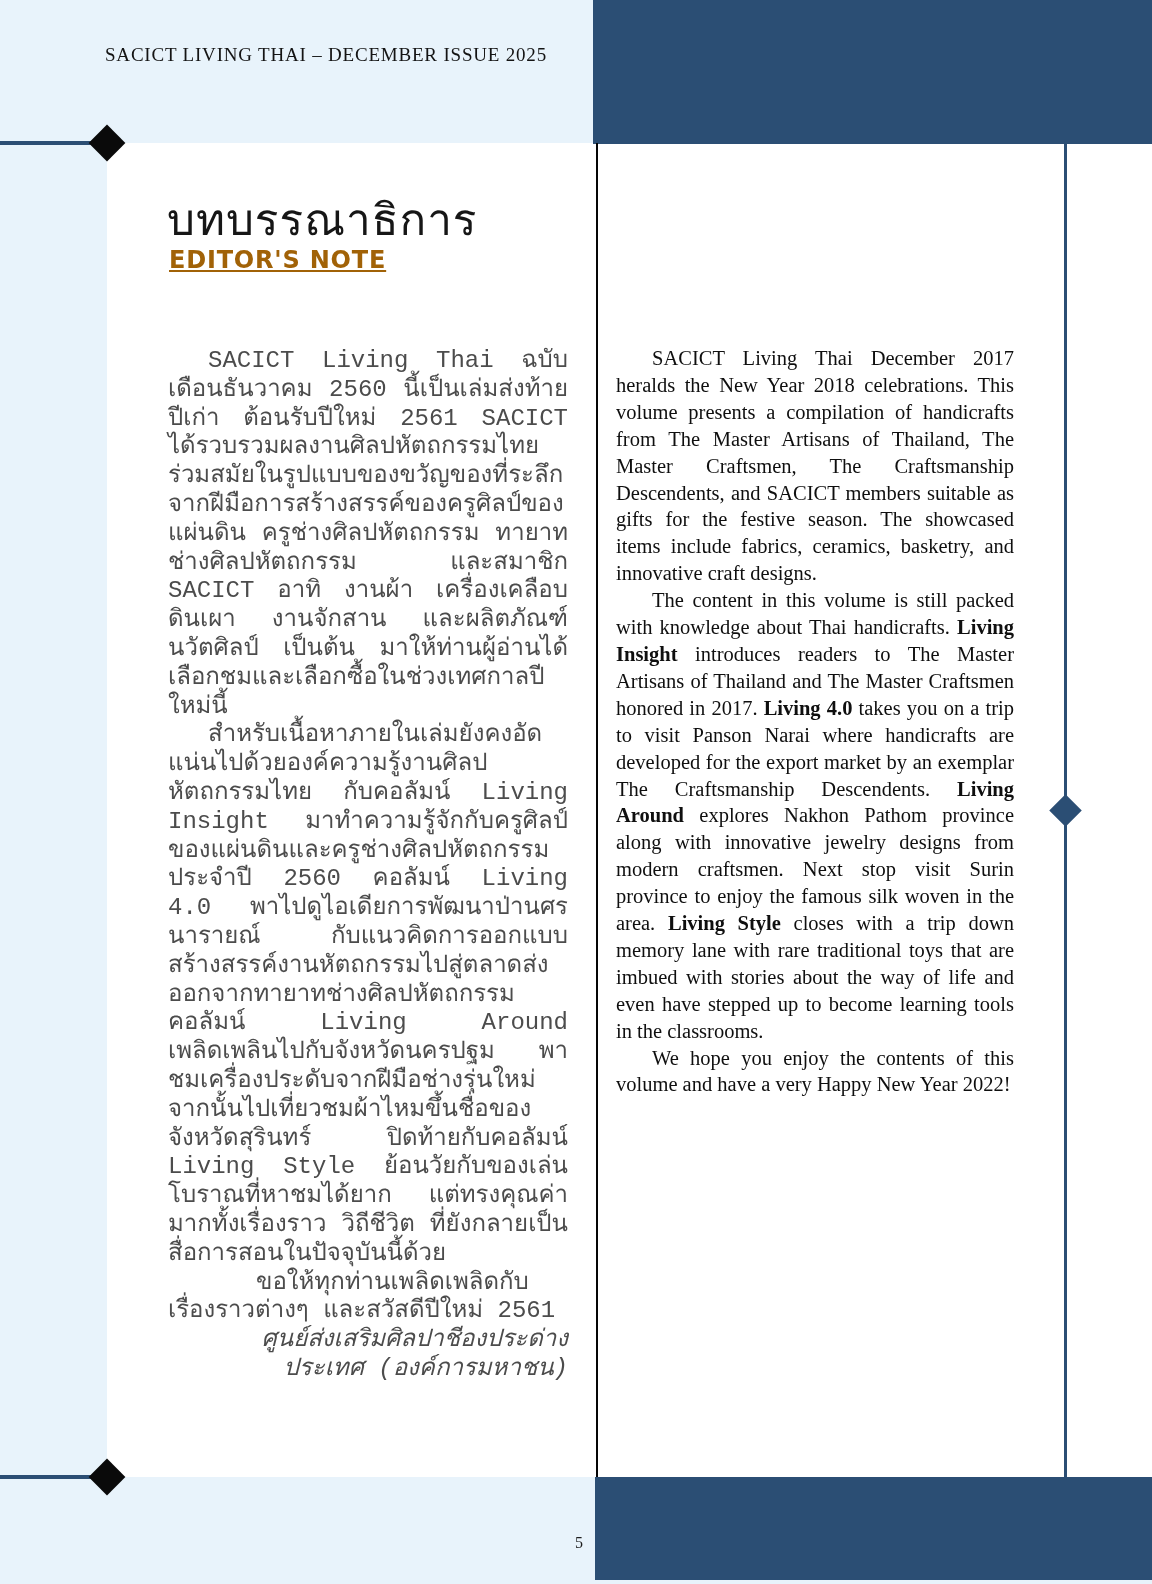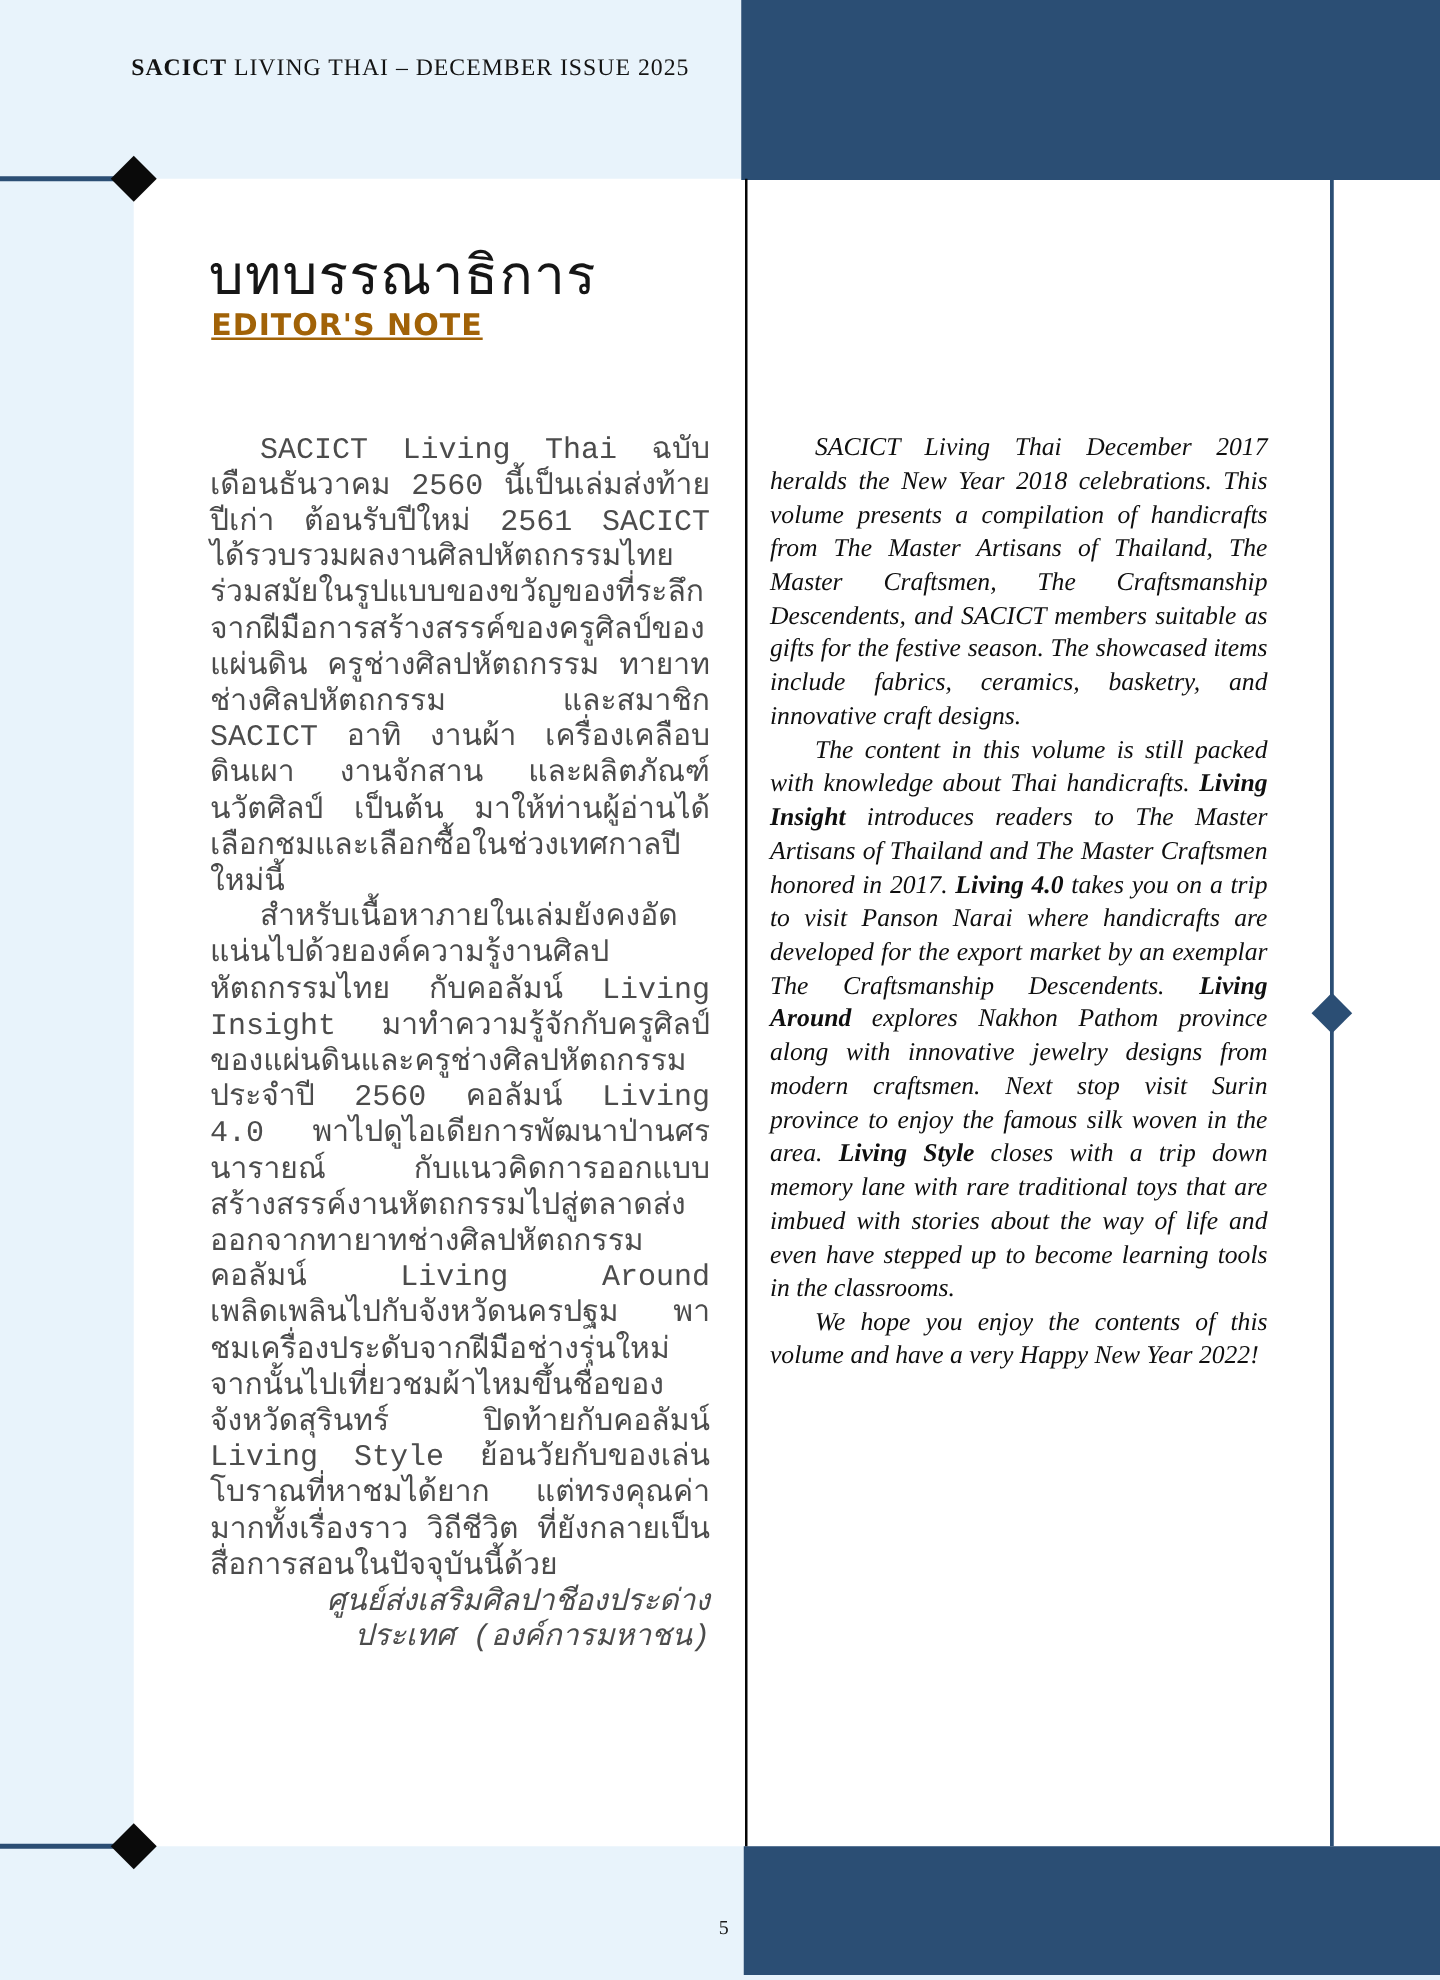--- a/index.html
+++ b/index.html
@@ -22,21 +22,21 @@
   .diamond.blue  { width:23px; height:23px; background:#2b4e74; }
   .diamond.d-top { left:94px; top:130px; }
   .diamond.d-bottom { left:94px; top:1464px; }
   .diamond.d-right { left:1054px; top:799px; }
 
   
   .page-header {
     position:absolute; left:105px; top:44px;
     font-size:19px; letter-spacing:0.8px; color:#141414; white-space:nowrap;
   }
-  .page-header .brand { font-weight:bold; }
+  .page-header .brand { font-weight:normal; }
 
   
   .thai-title {
     position:absolute; left:167px; top:184px;
     font-family:"DejaVu Sans", sans-serif;
     font-size:44px; font-weight:normal; color:#161616; letter-spacing:1px;
   }
   .editors-note {
     position:absolute; left:169px; top:246px;
     font-family:"DejaVu Sans", sans-serif;
@@ -54,21 +54,21 @@
   .thai-signature {
     margin-top:27px; font-style:italic; text-align:right; text-indent:0;
     color:#4c4c4c;
   }
 
   
   .english-body {
     position:absolute; left:616px; top:345px; width:398px;
     font-size:20.5px; line-height:26.9px; color:#0f0f0f; text-align:justify;
   }
-  .english-body p { margin:0; text-indent:36px;font-style:italic; }
+  .english-body p { margin:0; text-indent:36px; }
   .english-body .bold { font-weight:bold; }
   .english-signature {
     margin-top:27px; font-style:italic; text-align:left; text-indent:30px;
     line-height:27px;
   }
 
   .page-number {
     position:absolute; left:566px; top:1534px; width:26px; text-align:center;
     font-size:16px; color:#1d1d1d;
   }
@@ -92,20 +92,21 @@
   <div class="page-header">
     <span class="brand">SACICT</span><span> LIVING THAI – DECEMBER ISSUE 2025</span>
   </div>
 
   <div class="thai-title">บทบรรณาธิการ</div>
   <div class="editors-note">EDITOR'S NOTE</div>
 
   <div class="thai-body">
     <p>SACICT Living Thai ฉบับเดือนธันวาคม 2560 นี้เป็นเล่มส่งท้ายปีเก่า ต้อนรับปีใหม่ 2561 SACICT ได้รวบรวมผลงานศิลปหัตถกรรมไทยร่วมสมัยในรูปแบบของขวัญของที่ระลึก จากฝีมือการสร้างสรรค์ของครูศิลป์ของแผ่นดิน ครูช่างศิลปหัตถกรรม ทายาทช่างศิลปหัตถกรรม และสมาชิก SACICT อาทิ งานผ้า เครื่องเคลือบดินเผา งานจักสาน และผลิตภัณฑ์นวัตศิลป์ เป็นต้น มาให้ท่านผู้อ่านได้เลือกชมและเลือกซื้อในช่วงเทศกาลปีใหม่นี้</p>
     <p>สำหรับเนื้อหาภายในเล่มยังคงอัดแน่นไปด้วยองค์ความรู้งานศิลปหัตถกรรมไทย กับคอลัมน์ Living Insight มาทำความรู้จักกับครูศิลป์ของแผ่นดินและครูช่างศิลปหัตถกรรม ประจำปี 2560 คอลัมน์ Living 4.0 พาไปดูไอเดียการพัฒนาป่านศรนารายณ์ กับแนวคิดการออกแบบสร้างสรรค์งานหัตถกรรมไปสู่ตลาดส่งออกจากทายาทช่างศิลปหัตถกรรม คอลัมน์ Living Around เพลิดเพลินไปกับจังหวัดนครปฐม พาชมเครื่องประดับจากฝีมือช่างรุ่นใหม่ จากนั้นไปเที่ยวชมผ้าไหมขึ้นชื่อของจังหวัดสุรินทร์ ปิดท้ายกับคอลัมน์ Living Style ย้อนวัยกับของเล่นโบราณที่หาชมได้ยาก แต่ทรงคุณค่ามากทั้งเรื่องราว วิถีชีวิต ที่ยังกลายเป็นสื่อการสอนในปัจจุบันนี้ด้วย</p>
+    <p class="deep-indent">ขอให้ทุกท่านเพลิดเพลิดกับเรื่องราวต่างๆ และสวัสดีปีใหม่ 2561</p>
     <p class="thai-signature">ศูนย์ส่งเสริมศิลปาชีองประด่างประเทศ (องค์การมหาชน)</p>
   </div>
 
   <div class="english-body">
     <p>SACICT Living Thai December 2017 heralds the New Year 2018 celebrations. This volume presents a compilation of handicrafts from The Master Artisans of Thailand, The Master Craftsmen, The Craftsmanship Descendents, and SACICT members suitable as gifts for the festive season. The showcased items include fabrics, ceramics, basketry, and innovative craft designs.</p>
     <p><span>The content in this volume is still packed with knowledge about Thai handicrafts. </span><span class="bold">Living Insight</span><span> introduces readers to The Master Artisans of Thailand and The Master Craftsmen honored in 2017. </span><span class="bold">Living 4.0</span><span> takes you on a trip to visit Panson Narai where handicrafts are developed for the export market by an exemplar The Craftsmanship Descendents. </span><span class="bold">Living Around</span><span> explores Nakhon Pathom province along with innovative jewelry designs from modern craftsmen. Next stop visit Surin province to enjoy the famous silk woven in the area. </span><span class="bold">Living Style</span><span> closes with a trip down memory lane with rare traditional toys that are imbued with stories about the way of life and even have stepped up to become learning tools in the classrooms.</span></p>
     <p>We hope you enjoy the contents of this volume and have a very Happy New Year 2022!</p>
   </div>
 
   <div class="page-number">5</div>

